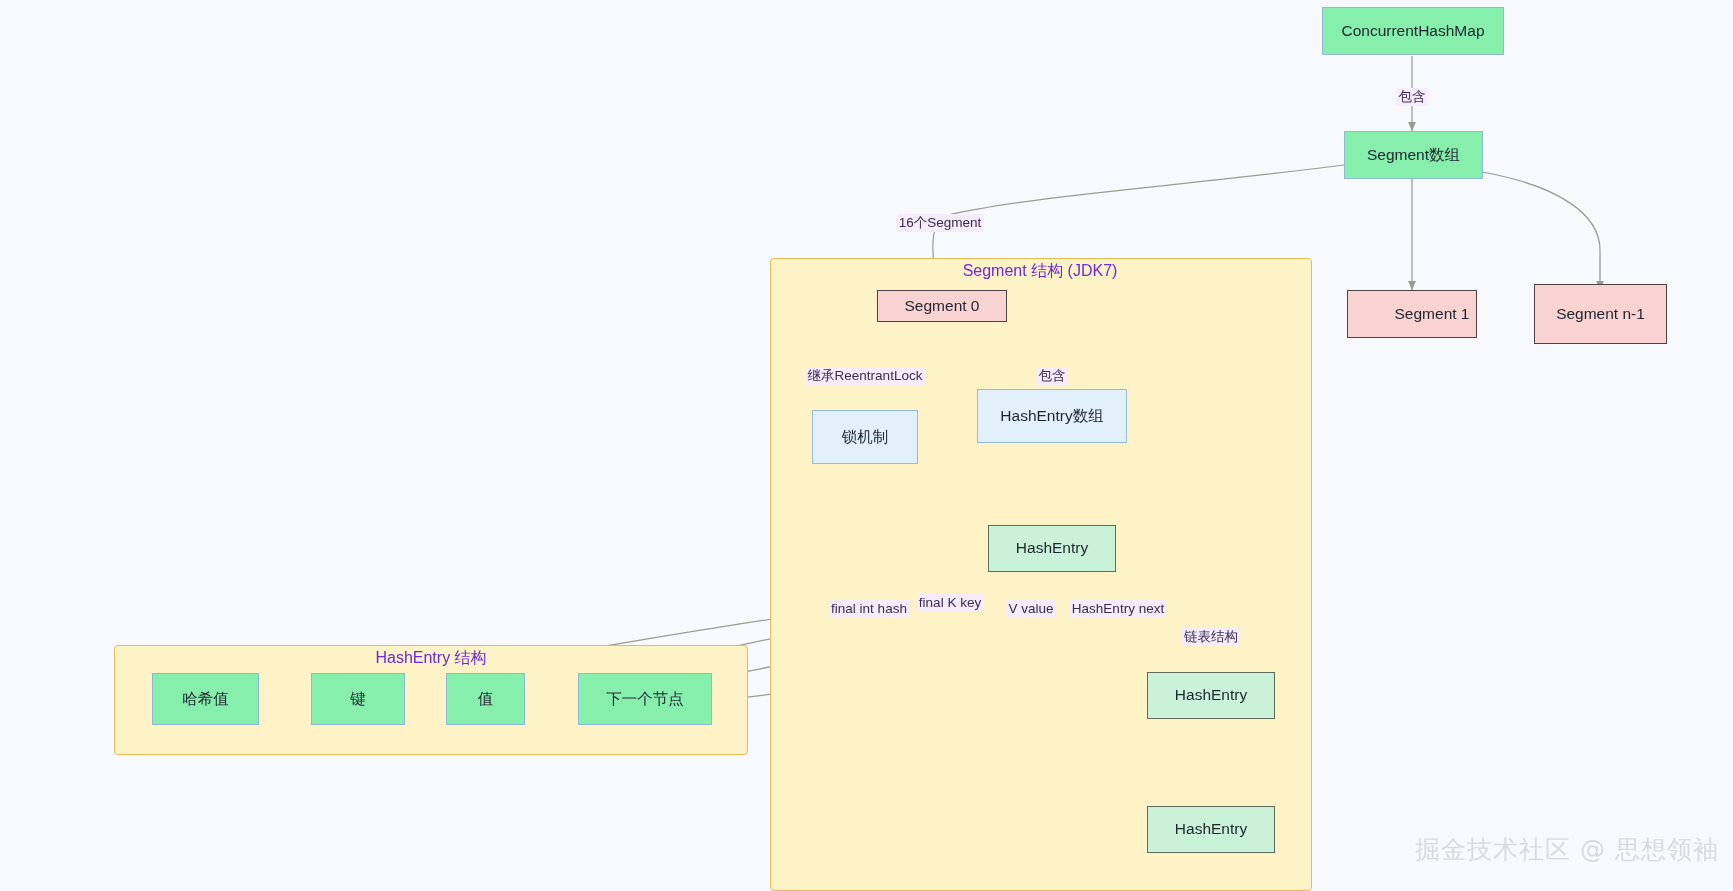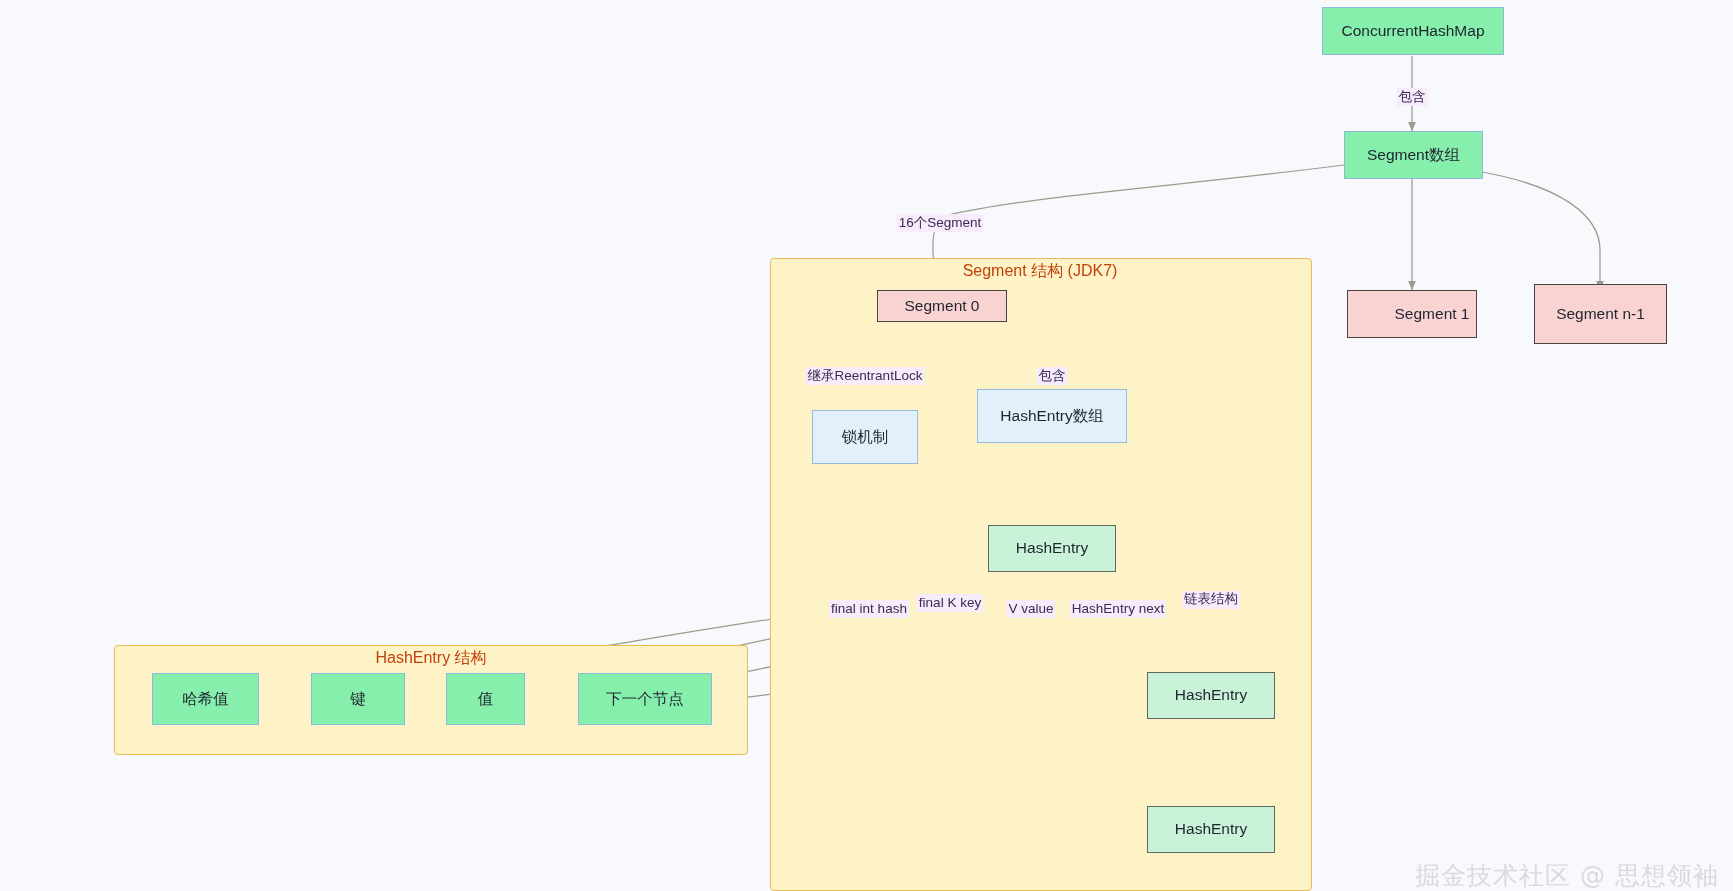--- a/index.html
+++ b/index.html
@@ -55,21 +55,21 @@
     position: absolute;
     box-sizing: border-box;
     background: #fdf3c7;
     border: 1.4px solid #e8bb55;
     border-radius: 4px;
     z-index: 1;
   }
   .cluster-label {
     position: absolute;
     font-size: 16px;
-    color: #c2410c;
+    color: #6d28d9;
     z-index: 2;
     white-space: nowrap;
     transform: translateX(-50%);
   }
   .edge-label {
     position: absolute;
     font-size: 13.5px;
     color: #3b2a52;
     background: #f7ecfb;
     padding: 0px 2px;
@@ -79,21 +79,20 @@
     line-height: 1.35;
   }
   .watermark {
     position: absolute;
     font-size: 25px;
     color: #d9dade;
     letter-spacing: 1px;
     white-space: nowrap;
     z-index: 5;
     font-family: "DejaVu Sans", sans-serif;
-    margin-top: 26px;
   }
 </style>
 </head>
 <body>
 
 <div id="canvas">
 
   <div class="cluster" style="left:770px; top:258px; width:542px; height:633px;"></div>
   <div class="cluster" style="left:114px; top:645px; width:634px; height:110px;"></div>
 
@@ -176,17 +175,17 @@
   <div class="edge-label" style="left:1052px; top:367px;">包含</div>
 
   <div class="edge-label" style="left:859px; top:600px;margin-left:10px;">final int hash</div>
 
   <div class="edge-label" style="left:950px; top:594px;">final K key</div>
 
   <div class="edge-label" style="left:1031px; top:600px;">V value</div>
 
   <div class="edge-label" style="left:1118px; top:600px;">HashEntry next</div>
 
-  <div class="edge-label" style="left:1211px; top:591px;font-family:Liberation Mono, monospace;">链表结构</div>
+  <div class="edge-label" style="left:1211px; top:628px;">链表结构</div>
 
   <div class="watermark" style="left:1415px; top:833px;">掘金技术社区 @ 思想领袖</div>
 
 </div>
 
 </body></html>

